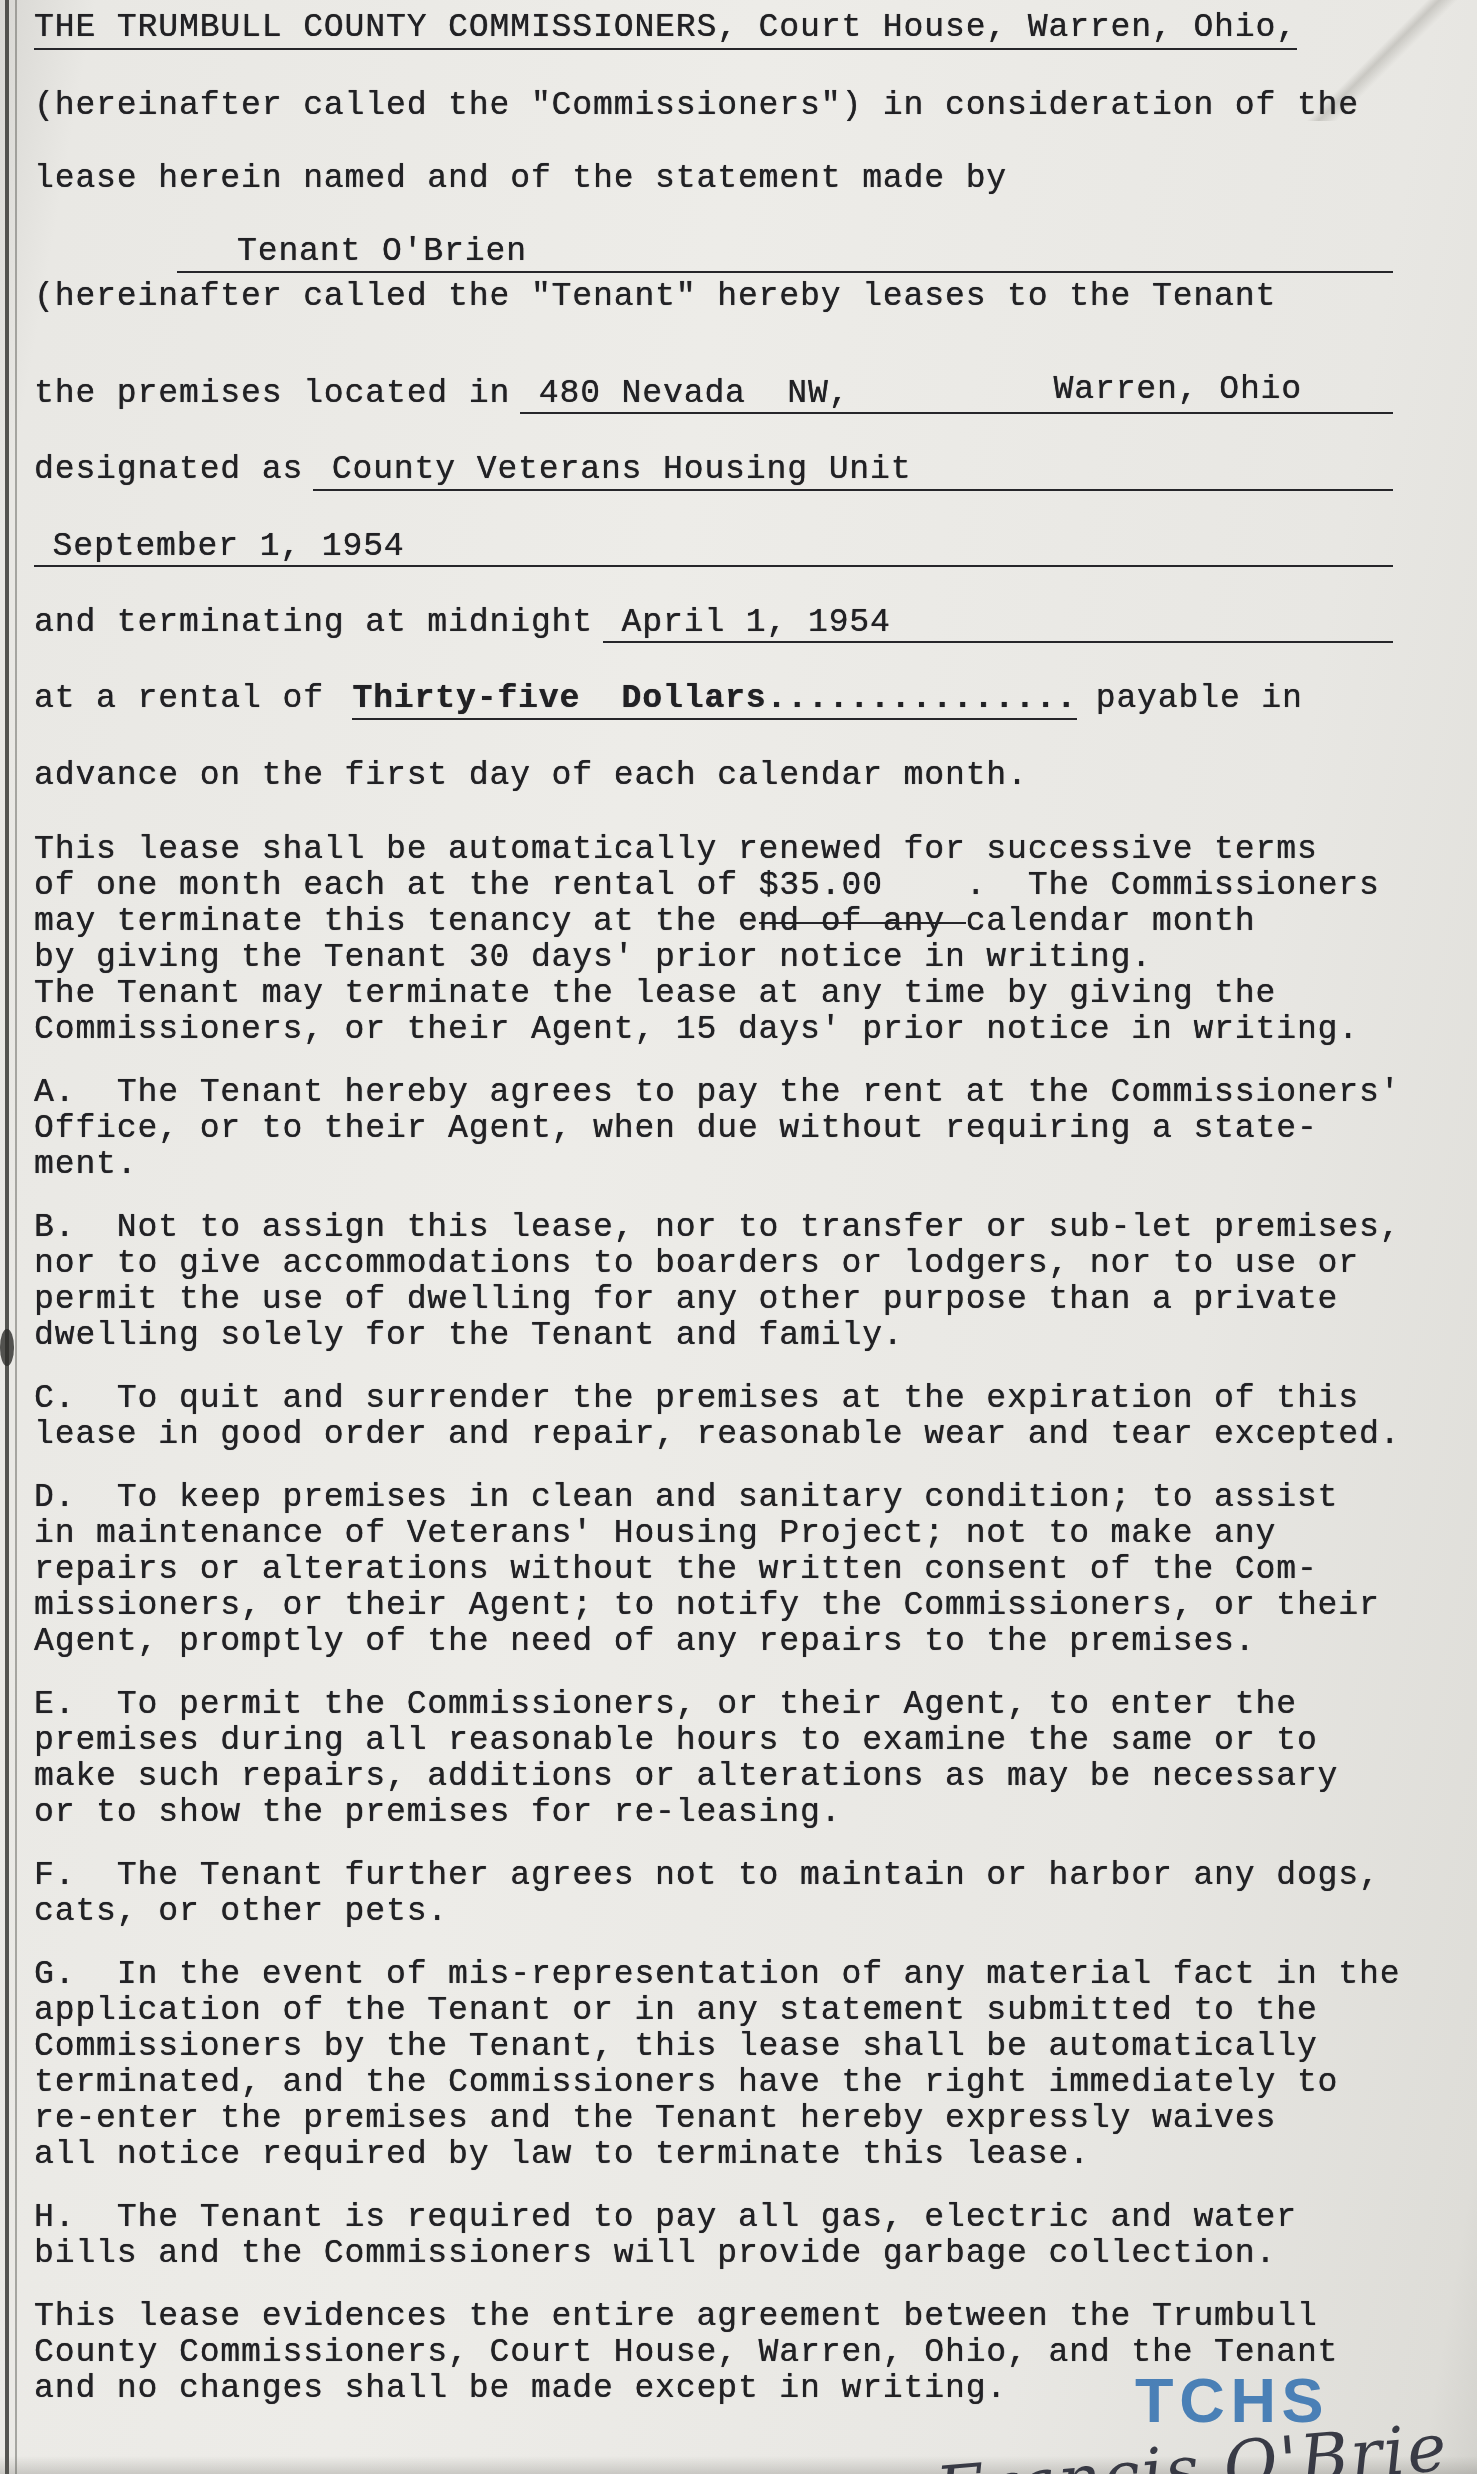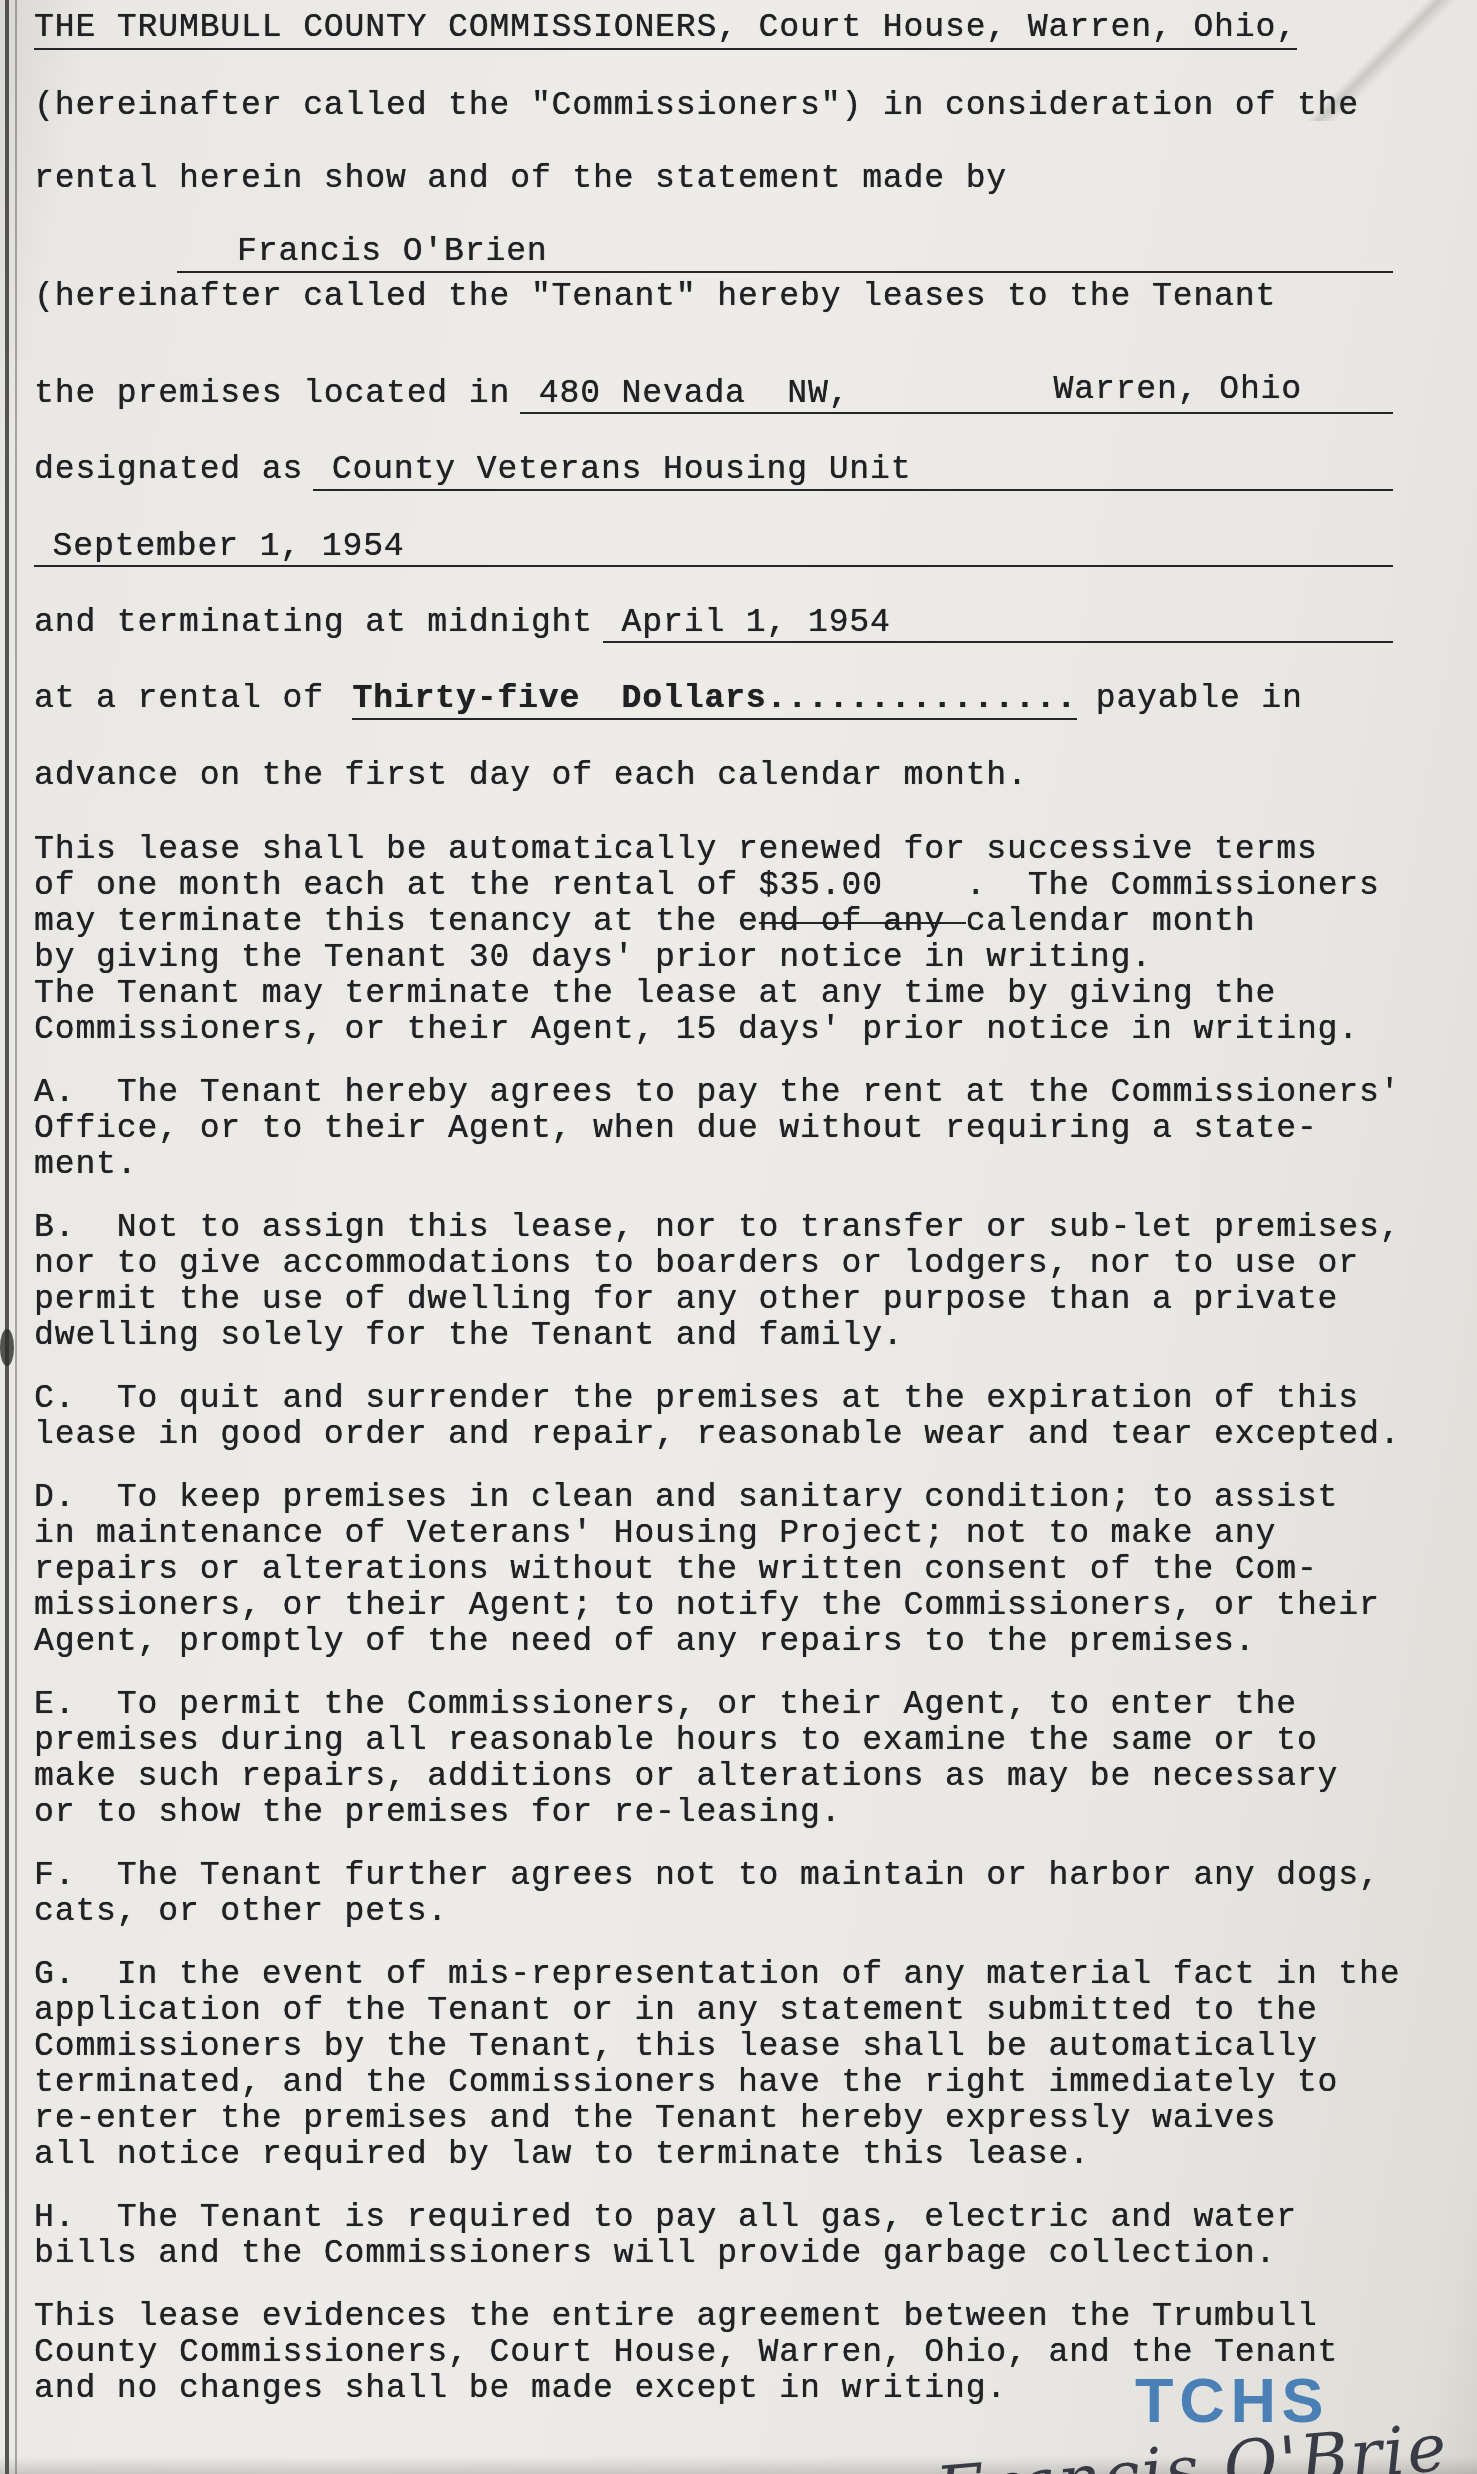--- a/index.html
+++ b/index.html
@@ -94,26 +94,26 @@
 
   <div class="toprow">
     <span class="u">THE TRUMBULL COUNTY COMMISSIONERS, Court House, Warren, Ohio,</span>
   </div>
 
   <div class="toprow">
     <span>(hereinafter called the "Commissioners") in consideration of the</span>
   </div>
 
   <div class="toprow">
-    <span>rental herein show and of the statement made by</span>
+    <span>lease herein named and of the statement made by</span>
   </div>
 
   <div class="toprow tenant-row">
     <span class="blank">
-      <span class="value">Francis O'Brien</span>
+      <span class="value">Tenant O'Brien</span>
     </span>
   </div>
 
   <div class="toprow">
     <span>(hereinafter called the "Tenant" hereby leases to the Tenant</span>
   </div>
 
   <div class="toprow">
     <span class="label">the premises located in</span>
     <span class="blank">

